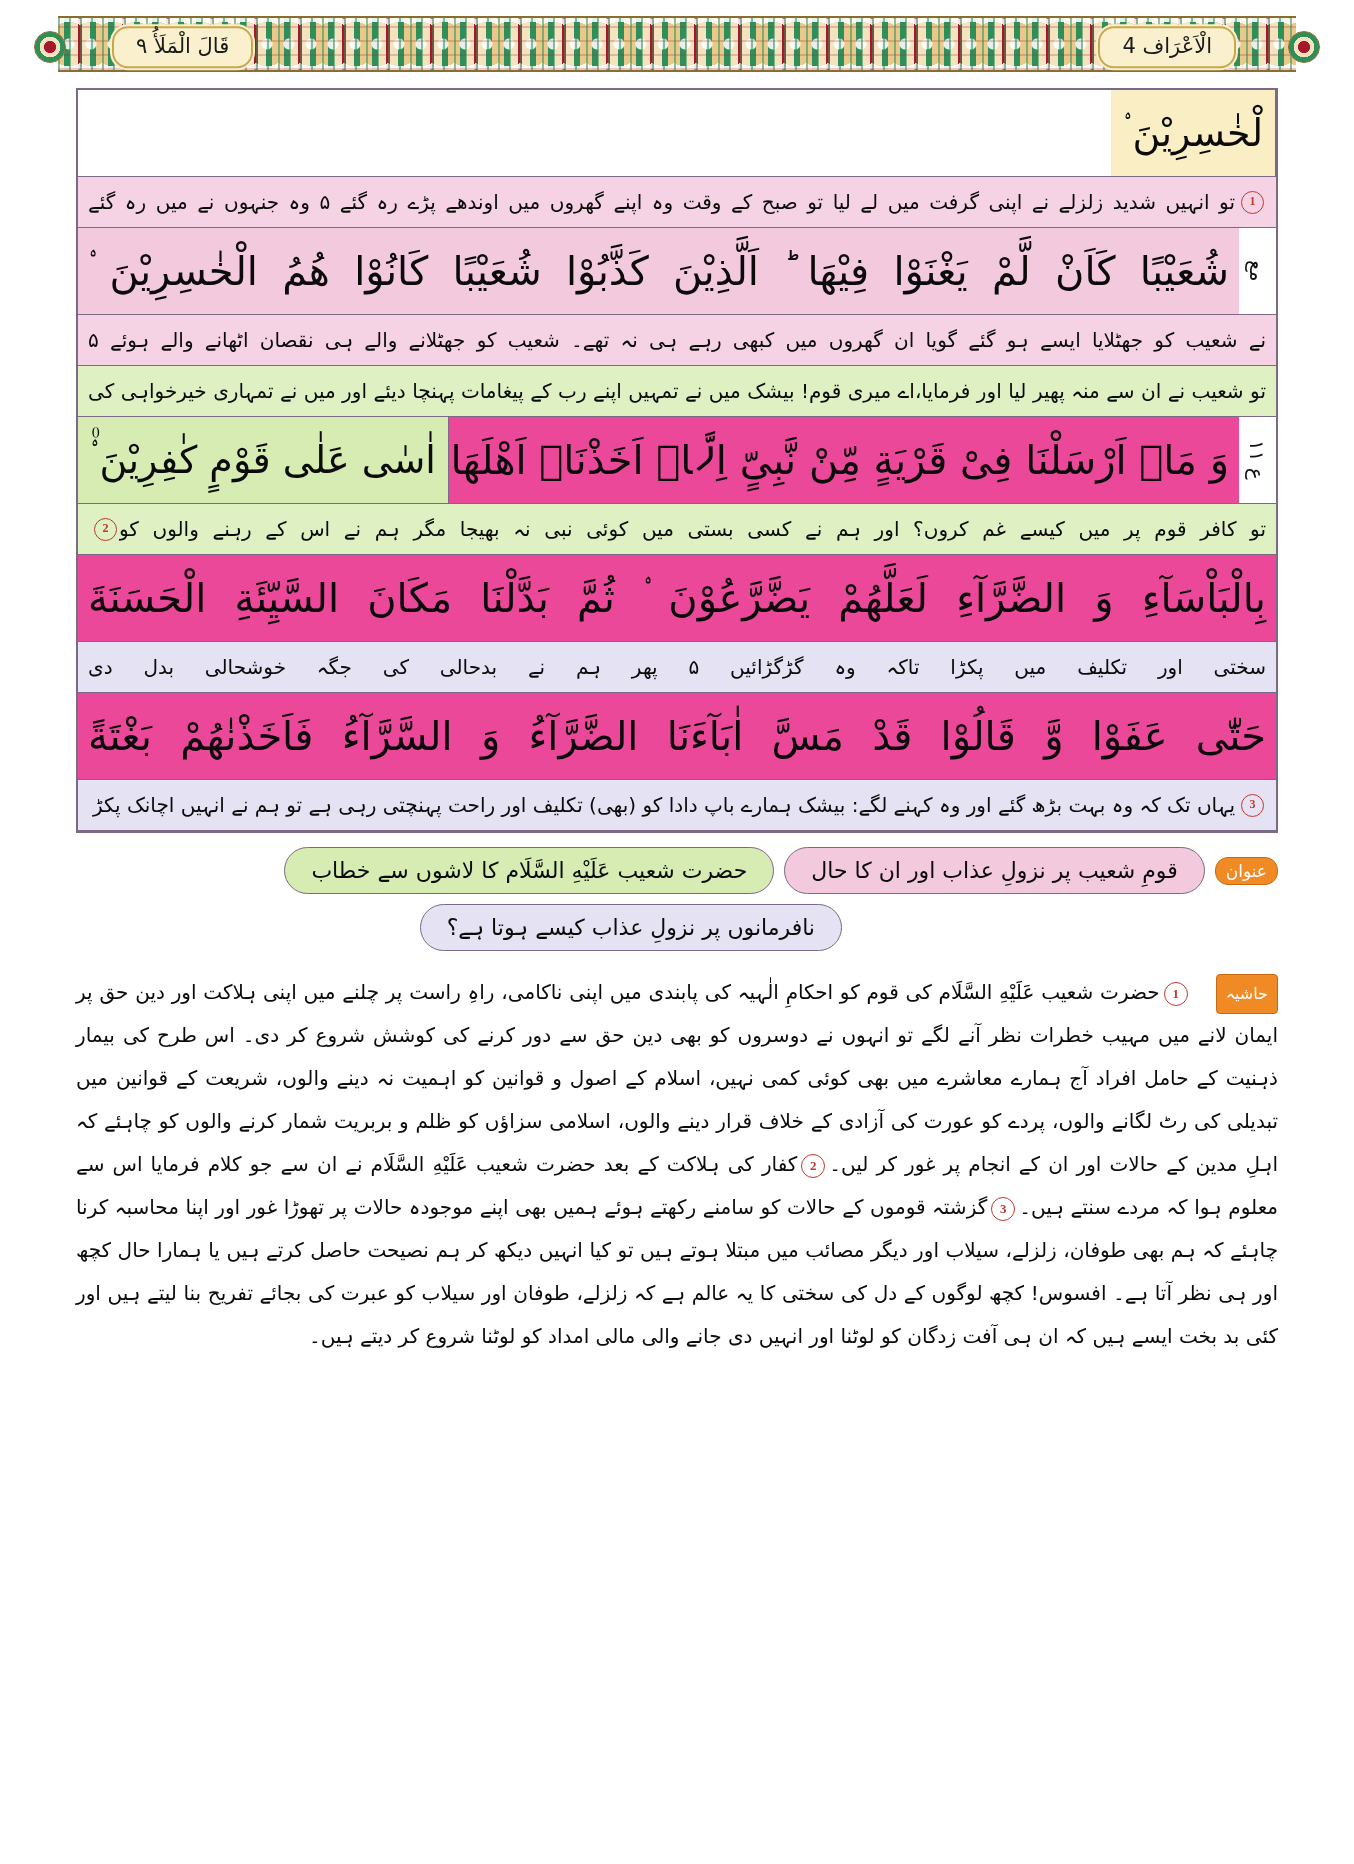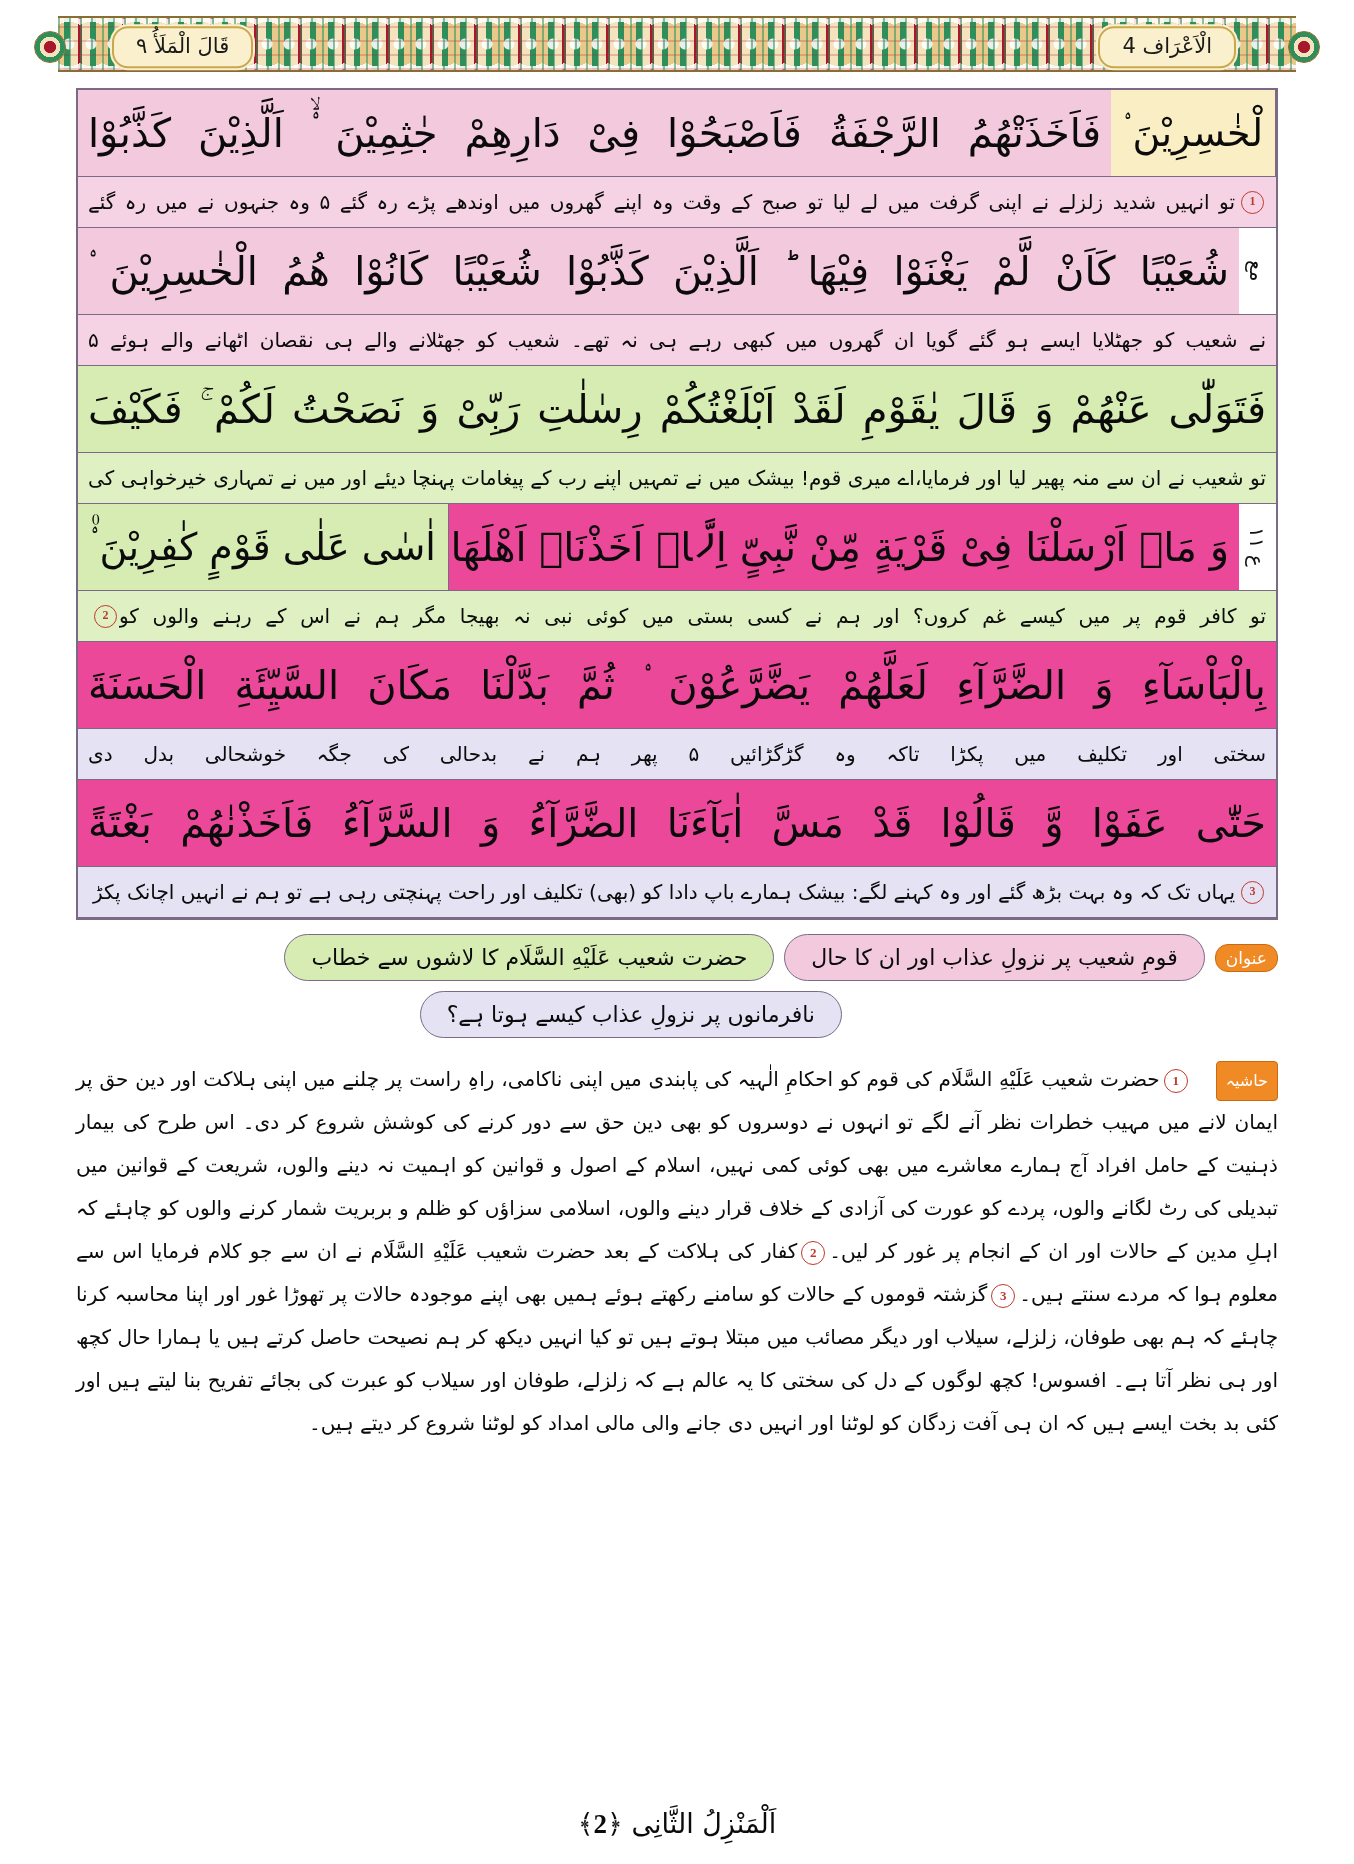--- a/index.html
+++ b/index.html
@@ -260,44 +260,36 @@
     <div class="corner-rosette right"></div>
     <div class="corner-rosette left"></div>
     <div class="cartouche surah">الْاَعْرَاف 4</div>
     <div class="cartouche juz">قَالَ الْمَلَأُ ٩</div>
   </div>
 
   <div class="quran-table">
 
     <div class="ayah-row">
       <div class="ayah-tail bg-cream">لْخٰسِرِیْنَ ۟</div>
-      <div class="ayah-arabic bg-pink">
-        <span class="txt">فَاَخَذَتْهُمُ الرَّجْفَةُ فَاَصْبَحُوْا فِیْ دَارِهِمْ جٰثِمِیْنَ ۟ۙ اَلَّذِیْنَ كَذَّبُوْا</span>
-      </div>
     </div>
     <div class="urdu-row bg-pink2">
       <span class="fn-mark">1</span>
       <span class="u-text">تو انہیں شدید زلزلے نے اپنی گرفت میں لے لیا تو صبح کے وقت وہ اپنے گھروں میں اوندھے پڑے رہ گئے ۵ وہ جنہوں نے میں رہ گئے</span>
     </div>
 
     <div class="ayah-row">
       <div class="side-marker">مع</div>
       <div class="ayah-arabic bg-pink">
         <span class="txt">شُعَیْبًا كَاَنْ لَّمْ یَغْنَوْا فِیْهَا ؕ اَلَّذِیْنَ كَذَّبُوْا شُعَیْبًا كَانُوْا هُمُ الْخٰسِرِیْنَ ۟</span>
       </div>
     </div>
     <div class="urdu-row bg-pink2">
       <span class="u-text">نے شعیب کو جھٹلایا ایسے ہو گئے گویا ان گھروں میں کبھی رہے ہی نہ تھے۔ شعیب کو جھٹلانے والے ہی نقصان اٹھانے والے ہوئے ۵</span>
     </div>
 
-    <div class="ayah-row">
-      <div class="ayah-arabic bg-green">
-        <span class="txt">فَتَوَلّٰی عَنْهُمْ وَ قَالَ یٰقَوْمِ لَقَدْ اَبْلَغْتُكُمْ رِسٰلٰتِ رَبِّیْ وَ نَصَحْتُ لَكُمْ ۚ فَكَیْفَ</span>
-      </div>
-    </div>
     <div class="urdu-row bg-green2">
       <span class="u-text">تو شعیب نے ان سے منہ پھیر لیا اور فرمایا،اے میری قوم! بیشک میں نے تمہیں اپنے رب کے پیغامات پہنچا دیئے اور میں نے تمہاری خیرخواہی کی</span>
     </div>
 
     <div class="ayah-row">
       <div class="side-marker">ع ۱۱</div>
       <div class="ayah-arabic bg-lav">
         <span class="txt">وَ مَاۤ اَرْسَلْنَا فِیْ قَرْیَةٍ مِّنْ نَّبِیٍّ اِلَّاۤ اَخَذْنَاۤ اَهْلَهَا</span>
       </div>
       <div class="ayah-tail bg-green">اٰسٰی عَلٰی قَوْمٍ كٰفِرِیْنَ ۟۠</div>
@@ -341,19 +333,15 @@
 
   <div class="footnote">
     <p>
       <span class="tag-hashiya">حاشیہ</span><span class="fn-num">1</span><span>حضرت شعیب عَلَیْهِ السَّلَام کی قوم کو احکامِ الٰہیہ کی پابندی میں اپنی ناکامی، راہِ راست پر چلنے میں اپنی ہلاکت اور دین حق پر ایمان لانے میں مہیب خطرات نظر آنے لگے تو انہوں نے دوسروں کو بھی دین حق سے دور کرنے کی کوشش شروع کر دی۔ اس طرح کی بیمار ذہنیت کے حامل افراد آج ہمارے معاشرے میں بھی کوئی کمی نہیں، اسلام کے اصول و قوانین کو اہمیت نہ دینے والوں، شریعت کے قوانین میں تبدیلی کی رٹ لگانے والوں، پردے کو عورت کی آزادی کے خلاف قرار دینے والوں، اسلامی سزاؤں کو ظلم و بربریت شمار کرنے والوں کو چاہئے کہ اہلِ مدین کے حالات اور ان کے انجام پر غور کر لیں۔</span><span class="fn-num">2</span><span>کفار کی ہلاکت کے بعد حضرت شعیب عَلَیْهِ السَّلَام نے ان سے جو کلام فرمایا اس سے معلوم ہوا کہ مردے سنتے ہیں۔</span><span class="fn-num">3</span><span>گزشتہ قوموں کے حالات کو سامنے رکھتے ہوئے ہمیں بھی اپنے موجودہ حالات پر تھوڑا غور اور اپنا محاسبہ کرنا چاہئے کہ ہم بھی طوفان، زلزلے، سیلاب اور دیگر مصائب میں مبتلا ہوتے ہیں تو کیا انہیں دیکھ کر ہم نصیحت حاصل کرتے ہیں یا ہمارا حال کچھ اور ہی نظر آتا ہے۔ افسوس! کچھ لوگوں کے دل کی سختی کا یہ عالم ہے کہ زلزلے، طوفان اور سیلاب کو عبرت کی بجائے تفریح بنا لیتے ہیں اور کئی بد بخت ایسے ہیں کہ ان ہی آفت زدگان کو لوٹنا اور انہیں دی جانے والی مالی امداد کو لوٹنا شروع کر دیتے ہیں۔</span>
     </p>
   </div>
 
   <div class="spacer"></div>
 
 
-  <div class="manzil">
-    <span>اَلْمَنْزِلُ الثَّانِی</span>
-    <span>﴿</span><b>2</b><span>﴾</span>
-  </div>
 
   <div style="height:24px"></div>
 </div>
 
 </body></html>

